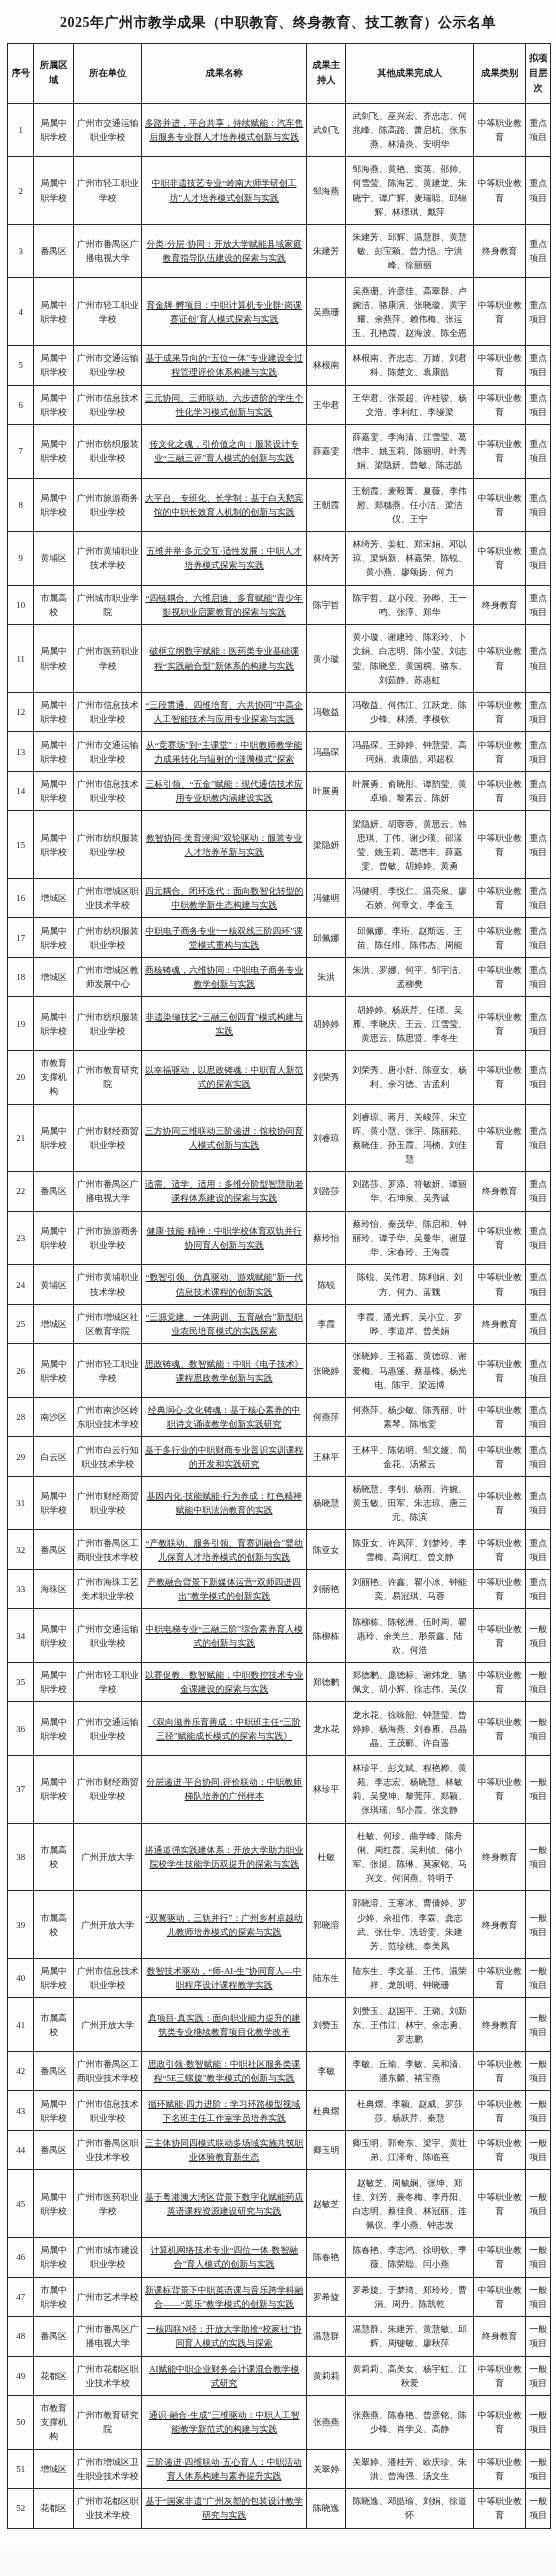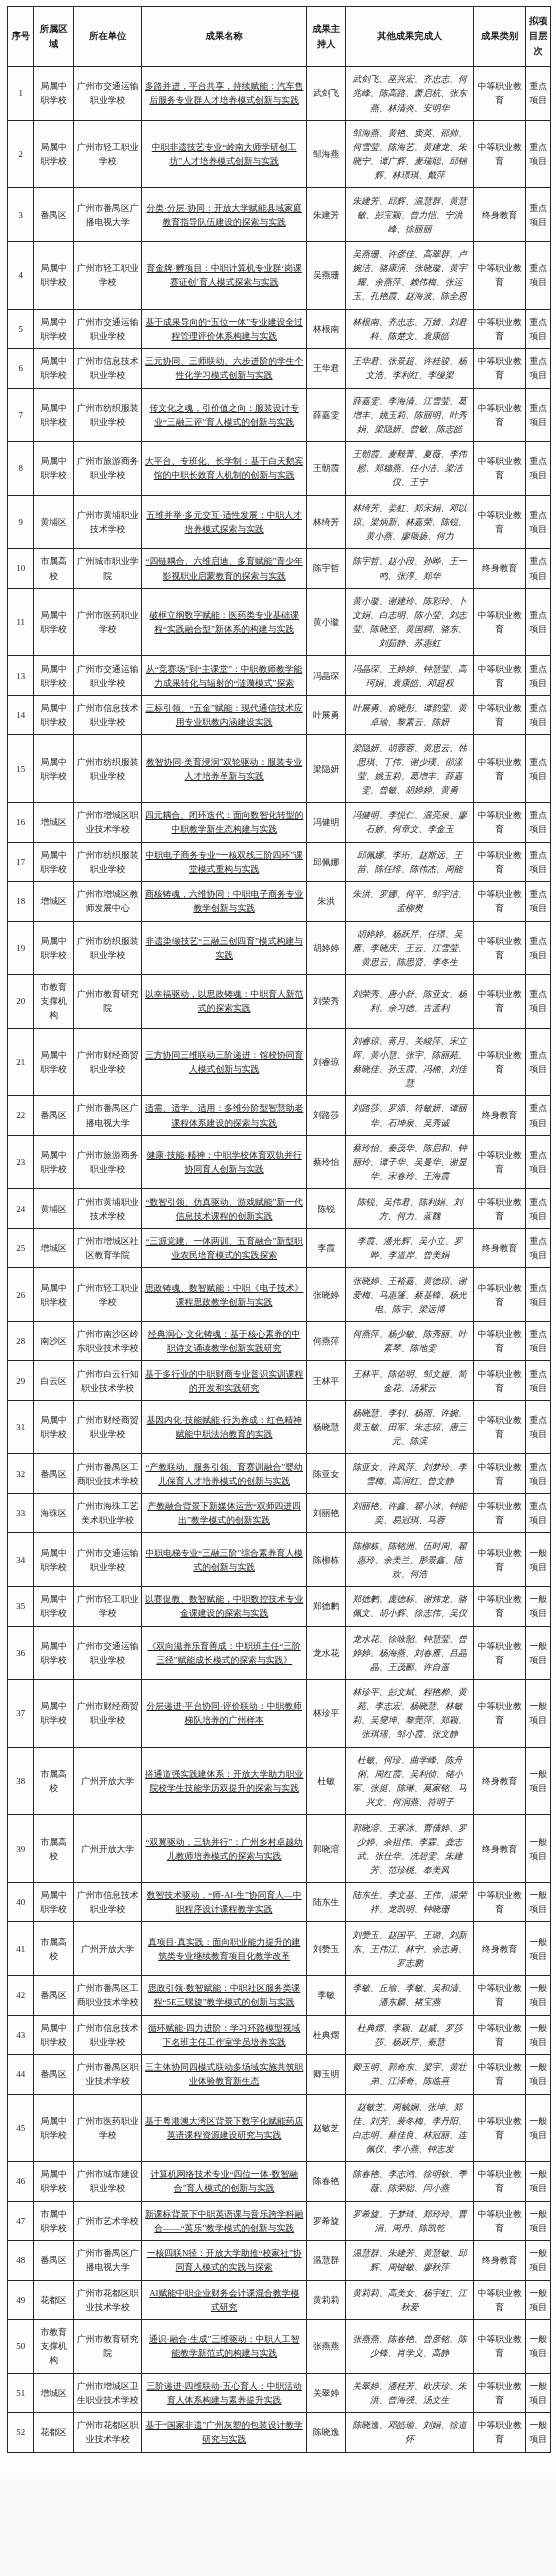--- a/index.html
+++ b/index.html
@@ -15,26 +15,27 @@
   }
   table.results th, table.results td{
     border:1px solid #262626;
     text-align:center;vertical-align:middle;
     font-size:8.8px;line-height:1.6;
     padding:5.2px 2.6px;
     word-break:break-all;
   }
   table.results th{font-weight:bold;font-size:9.3px;padding:7.2px 2.1px;}
   td.c-name{padding:5.2px 6.2px;text-decoration:underline;}
-  td.c-others{padding:5.2px 5.2px;font-style:italic;}
+  td.c-others{padding:5.2px 5.2px;}
 </style>
 </head>
 <body>
 
 <div class="sheet">
+  <div class="title">2025年广州市教学成果（中职教育、终身教育、技工教育）公示名单</div>
 
   <table class="results">
     <colgroup>
       <col style="width:26px">
       <col style="width:40px">
       <col style="width:68px">
       <col style="width:165px">
       <col style="width:39px">
       <col style="width:128px">
       <col style="width:52px">
@@ -167,20 +168,30 @@
     <td class="c-no">11</td>
     <td class="c-region">局属中职学校</td>
     <td class="c-unit">广州市医药职业学校</td>
     <td class="c-name">破框立纲数字赋能：医药类专业基础课程“实践融合型”新体系的构建与实践</td>
     <td class="c-leader">黄小璇</td>
     <td class="c-others">黄小璇、谢建玲、陈彩玲、卜文娟、白志明、陈小莹、刘志莹、陈晓坚、黄国稠、骆东、刘茹静、苏惠虹</td>
     <td class="c-category">中等职业教育</td>
     <td class="c-level">重点项目</td>
   </tr>
 
+  <tr>
+    <td class="c-no">12</td>
+    <td class="c-region">局属中职学校</td>
+    <td class="c-unit">广州市信息技术职业学校</td>
+    <td class="c-name">“三段贯通、四维培育、六共协同”中高企人工智能技术与应用专业探索与实践</td>
+    <td class="c-leader">冯敬益</td>
+    <td class="c-others">冯敬益、何伟江、江跃龙、陈少锋、林湧、李模钦</td>
+    <td class="c-category">中等职业教育</td>
+    <td class="c-level">重点项目</td>
+  </tr>
 
   <tr>
     <td class="c-no">13</td>
     <td class="c-region">局属中职学校</td>
     <td class="c-unit">广州市交通运输职业学校</td>
     <td class="c-name">从“竞赛场”到“主课堂”：中职教师教学能力成果转化与辐射的“涟漪模式”探索</td>
     <td class="c-leader">冯晶琛</td>
     <td class="c-others">冯晶琛、王婷婷、钟慧莹、高珂娟、袁康皓、邓超权</td>
     <td class="c-category">中等职业教育</td>
     <td class="c-level">重点项目</td>

